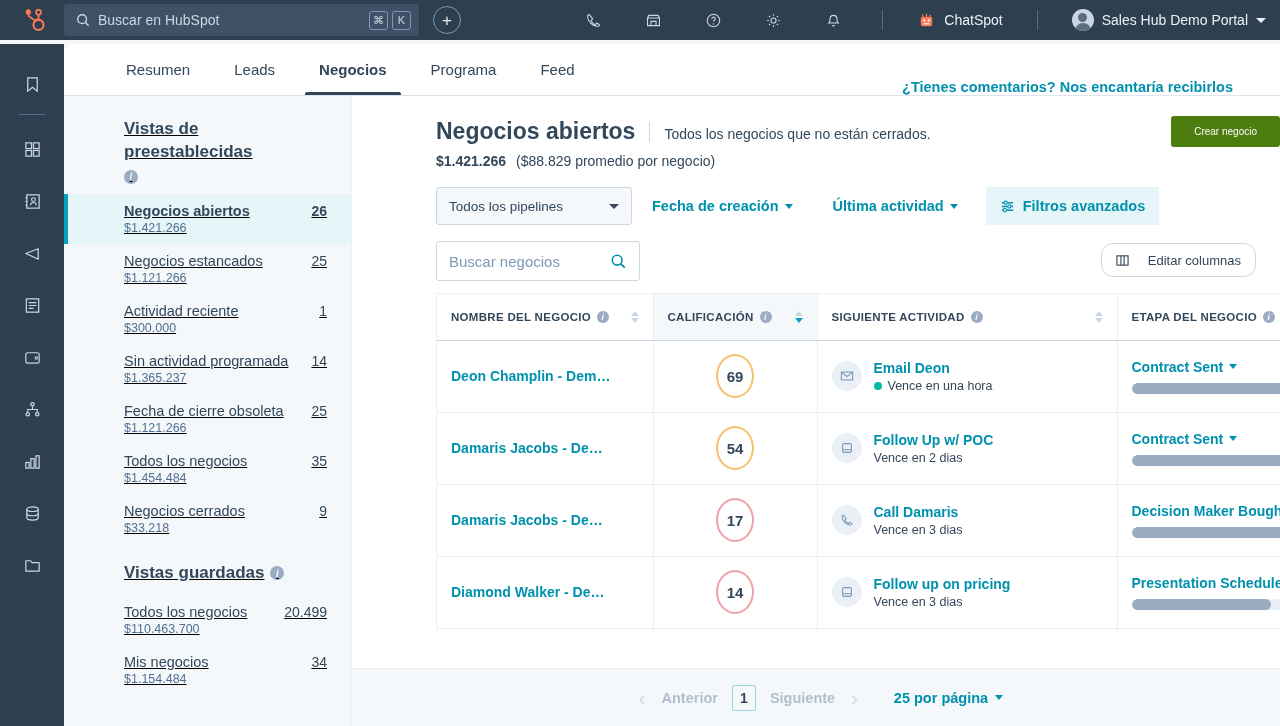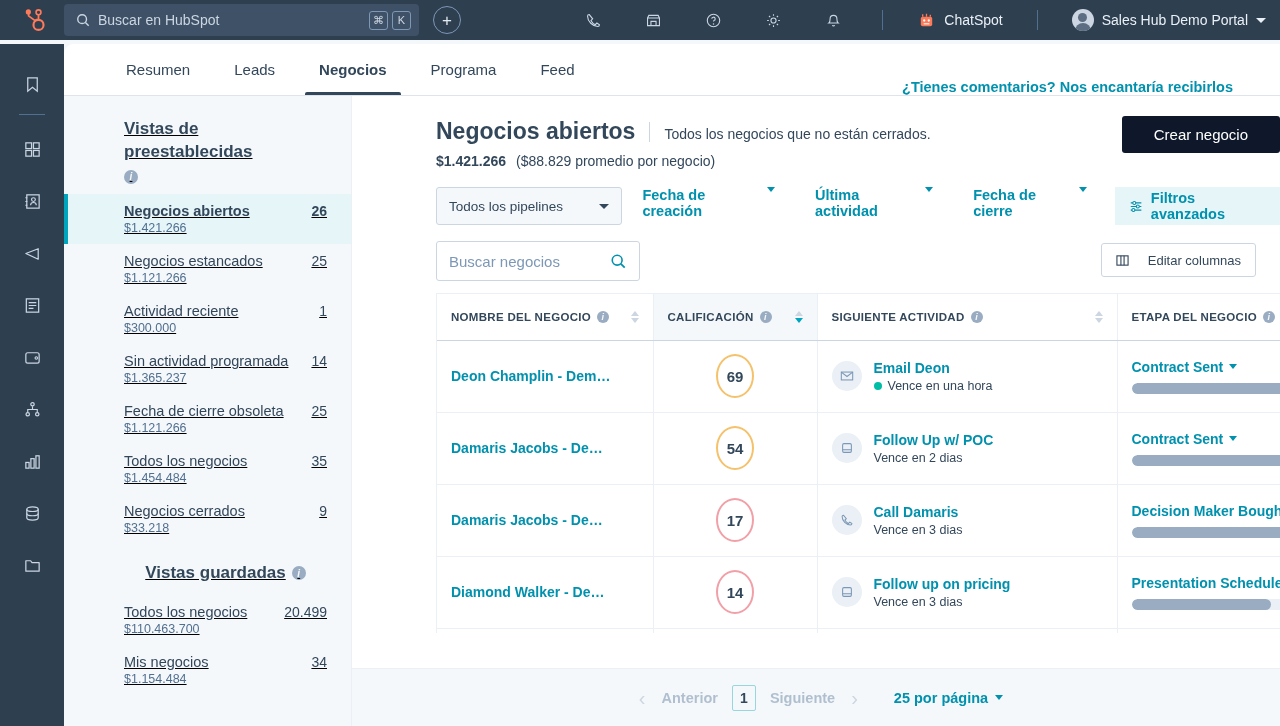--- a/index.html
+++ b/index.html
@@ -86,21 +86,21 @@
   .sidebar {
     position: absolute; top: 52px; left: 0; width: 288px; height: 630px;
     background: #f5f8fa; border-right: 1px solid #eaf0f6; padding: 22px 0 0 0;
     overflow: hidden;
     text-decoration: underline;
   }
   .side-h {
     font-size: 17px; font-weight: bold; color: #33475b; padding: 0 24px 4px 60px;
     line-height: 1.35; display:flex; align-items:center; flex-wrap: wrap; gap:6px;
   }
-  .side-h.second { padding-top: 18px; justify-content: center; }
+  .side-h.second { padding-top: 18px; }
   .infoicon {
     width: 14px; height: 14px; border-radius: 50%; background: #99acc2;
     color: #f5f8fa; font-size: 10px; font-weight: bold; display: inline-flex;
     align-items: center; justify-content: center; font-style: italic; flex:0 0 auto;
   }
   .side-list { margin-top: 6px; }
   .side-item {
     padding: 9px 24px 9px 60px; position: relative;
   }
   .side-item.active { background: #e5f5f8; }
@@ -118,57 +118,57 @@
   .main { position: absolute; top: 52px; left: 288px; width: 928px; height: 630px; }
   .mhead { padding: 22px 0 0 84px; position: relative; }
   .title-row { display: flex; align-items: baseline; gap: 0; }
   .ptitle { font-size: 23px; font-weight: bold; color: #33475b; }
   .tsep { width: 1px; height: 20px; background: #cbd6e2; margin: 0 14px; align-self: center; }
   .pdesc { font-size: 14px; color: #33475b; }
   .stats { margin-top: 8px; font-size: 14px; color: #33475b; }
   .stats b { font-weight: bold; }
   .stats .avg { color: #33475b; margin-left: 6px; }
   .createbtn {
-    position: absolute; right: 0px; top: 20px; background: #0f172a; color: #fff;
-    font-size: 15px; padding: 10px 32px; border-radius: 3px; border: none;
+    position: absolute; right: 0px; top: 20px; background: #4d7c0f; color: #fff;
+    font-size: 10px; padding: 10px 23px; border-radius: 3px; border: none;
   }
 
   .filterbar {
     margin-top: 18px; padding-left: 84px; display: flex; align-items: center; gap: 0;
     height: 38px;
   }
   .pipeline-select {
     width: 196px; height: 38px; border: 1px solid #cbd6e2; border-radius: 3px;
     background: #f5f8fa; display: flex; align-items: center; padding: 0 12px;
     font-size: 13.5px; color: #33475b;
   }
   .pipeline-select .caret-d { margin-left: auto; border-left: 5px solid transparent; border-right: 5px solid transparent; border-top: 5px solid #33475b; }
   .fitem {
-    display: flex; align-items: flex-start; gap: 6px; padding: 0 20px;
+    display: flex; align-items: center; gap: 6px; padding: 0 20px;
     font-size: 14.5px; font-weight: bold; color: #0091ae; height: 38px;
   }
   .fitem .caret-d { border-left: 4px solid transparent; border-right: 4px solid transparent; border-top: 5px solid #0091ae; }
   .advfilters {
     margin-left: 8px; background: #e5f5f8; height: 38px; display: flex;
     align-items: center; gap: 8px; padding: 0 14px; font-size: 14.5px;
     font-weight: bold; color: #0091ae;
   }
 
   .searchrow {
     margin-top: 16px; padding-left: 84px; display: flex; align-items: center;
     height: 40px; position: relative;
   }
   .dealsearch {
     width: 204px; height: 40px; border: 1px solid #cbd6e2; border-radius: 3px;
     display: flex; align-items: center; padding: 0 12px; background: #fff;
   }
   .dealsearch .dsph { flex: 1; font-size: 15px; color: #7c98b6; }
   .editcols {
     position: absolute; right: 24px; top: 2px; border: 1px solid #cbd6e2;
-    background: #fff; border-radius: 3px; height: 34px; display: flex;
+    background: #fff; border-radius: 12px; height: 34px; display: flex;
     align-items: center; gap: 19px; padding: 0 14px; font-size: 13px; color: #33475b;
   }
 
   
   .tablewrap {
     margin-top: 12px; margin-left: 84px; width: 920px; border-top: 1px solid #eaf0f6;
     border-left: 1px solid #eaf0f6; overflow: hidden; height: 340px;
   }
   table.deals { border-collapse: collapse; width: 920px; table-layout: fixed; }
   table.deals th {
@@ -484,24 +484,20 @@
       <div class="pipeline-select">
         <span>Todos los pipelines</span>
         <span class="caret-d"></span>
       </div>
       <div class="fitem">
         <span>Fecha de creación</span>
         <span class="caret-d"></span>
       </div>
       <div class="fitem">
         <span>Última actividad</span>
-        <span class="caret-d"></span>
-      </div>
-      <div class="fitem">
-        <span>Fecha de cierre</span>
         <span class="caret-d"></span>
       </div>
       <div class="advfilters">
         <svg width="15" height="15" viewBox="0 0 16 16">
           <path d="M2 4h12M2 8h12M2 12h12" stroke="#0091ae" stroke-width="1.4"></path>
           <circle cx="6" cy="4" r="1.7" fill="#fff" stroke="#0091ae" stroke-width="1.2"></circle>
           <circle cx="10" cy="8" r="1.7" fill="#fff" stroke="#0091ae" stroke-width="1.2"></circle>
           <circle cx="5" cy="12" r="1.7" fill="#fff" stroke="#0091ae" stroke-width="1.2"></circle>
         </svg>
         <span>Filtros avanzados</span>

